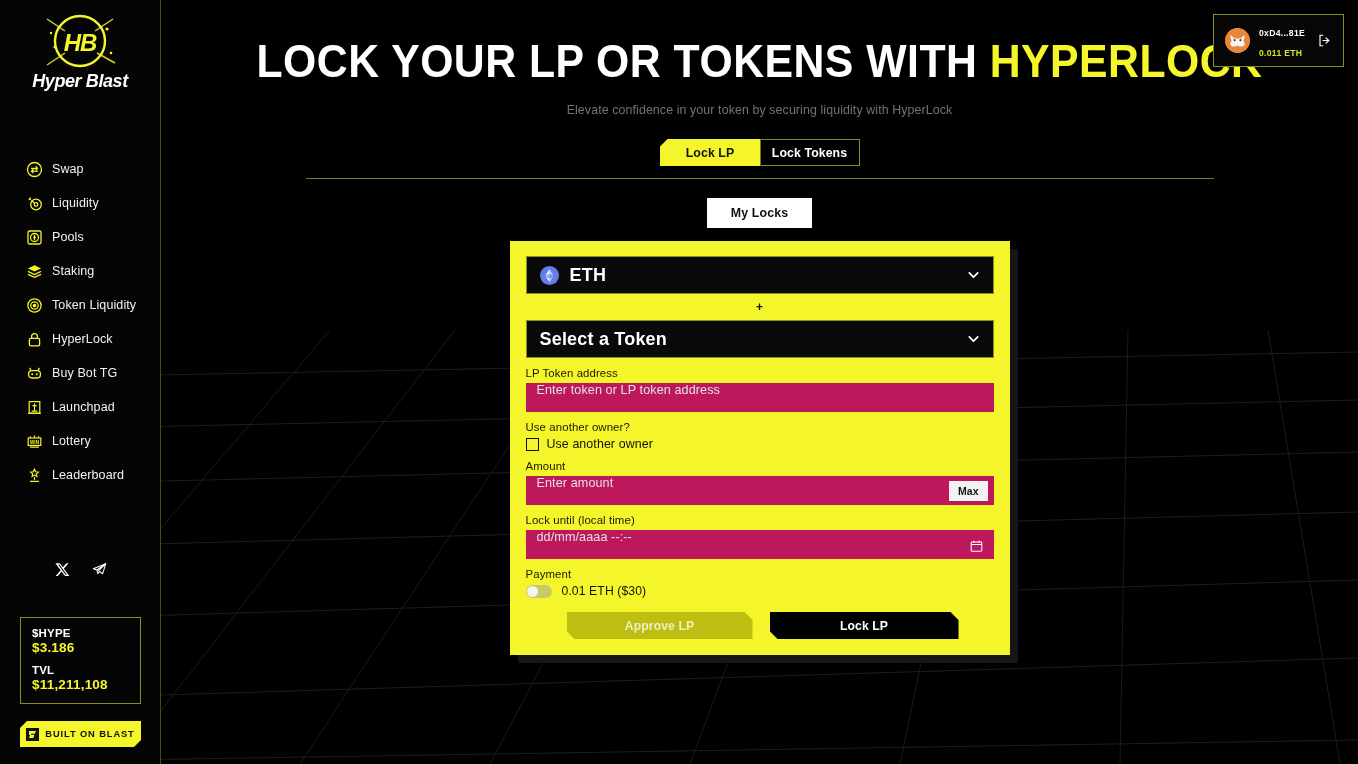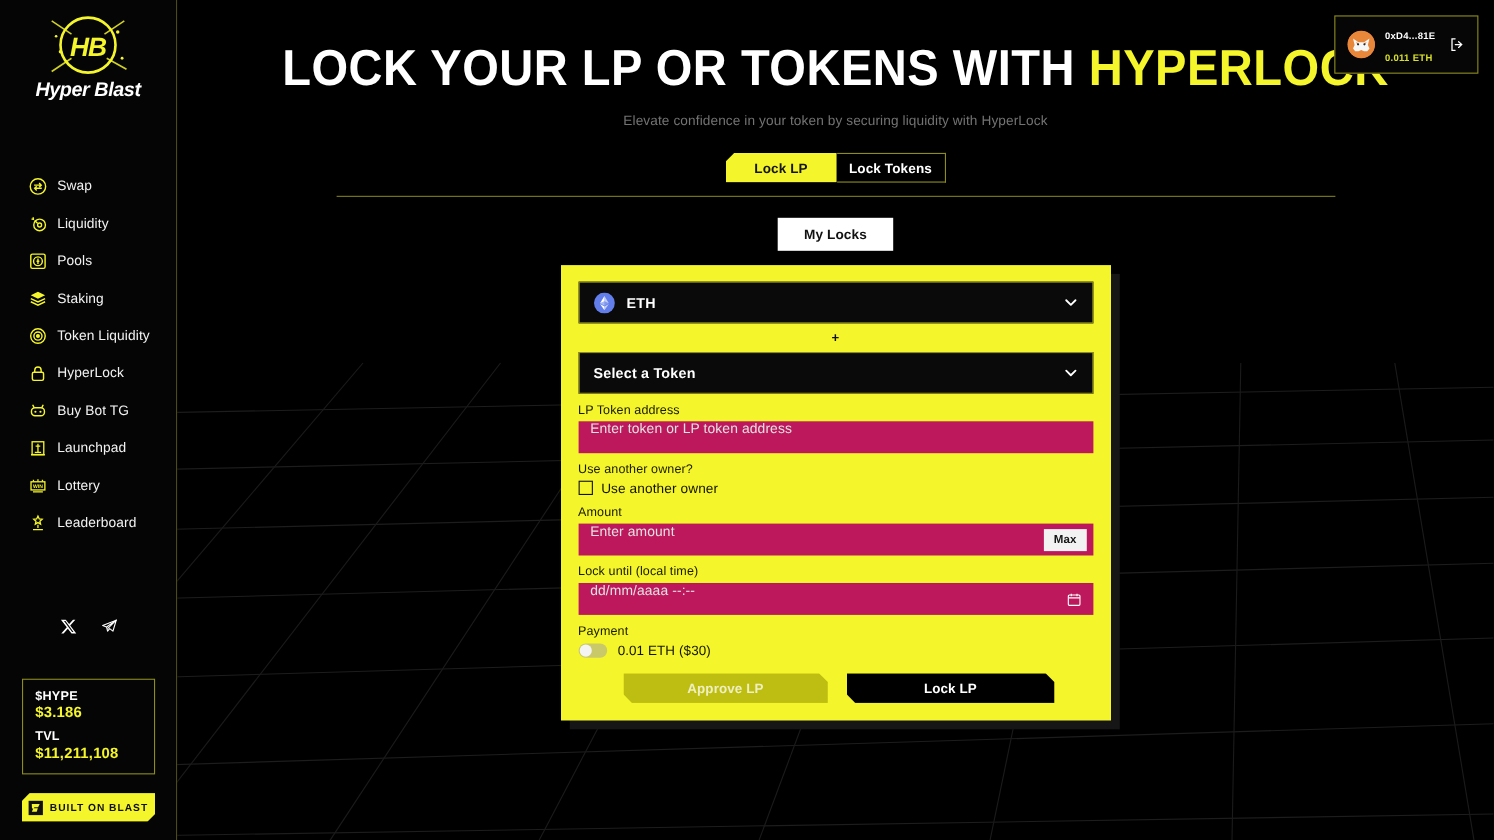--- a/index.html
+++ b/index.html
@@ -104,40 +104,40 @@
   .card::after {
     content:""; position:absolute; left:8px; top:8px; width:500px; height:100%;
     background:#161616; z-index:-1;
   }
 
   .sel {
     position:relative; height:38px; background:#0a0a0a; border:1px solid #8d8d1e;
     display:flex; align-items:center; padding:0 13px; cursor:pointer;
   }
   .sel .coin { width:19px; height:19px; margin-right:11px; flex:0 0 19px; }
-  .sel .name { color:#fff; font-size:13px; font-weight:700; letter-spacing:.2px; }
+  .sel .name { color:#fff; font-size:18px; font-weight:700; letter-spacing:.2px; }
   .sel .chev { position:absolute; right:12px; top:50%; transform:translateY(-50%); width:15px; height:15px; }
 
   .plus { text-align:center; color:#111; font-size:12px; font-weight:700; line-height:1; padding:7px 0 7px 0; }
 
   .flabel { color:#1a1a00; font-size:11.4px; margin:9px 0 4px 0; letter-spacing:.1px; }
 
   .tinput {
     position:relative; height:29px; background:#be185d;
     display:flex; padding:0 11px;
   }
   .tinput .ph { color:#e2e2e2; font-size:12.6px; letter-spacing:.1px; }
   .tinput .maxbtn {
     position:absolute; right:6px; top:50%; transform:translateY(-50%);
     background:#f2f2f2; color:#141414; font-size:10.5px; font-weight:700;
     padding:4px 9px; cursor:pointer;
   }
   .tinput .calico { position:absolute; right:11px; top:50%; transform:translateY(-50%); width:13px; height:13px; }
 
-  .cbrow { display:flex; align-items:flex-start; gap:8px; margin-top:3px; }
+  .cbrow { display:flex; align-items:flex-end; gap:8px; margin-top:3px; }
   .cbox { width:13px; height:13px; border:1.6px solid #111; background:#f5f52b; cursor:pointer; }
   .cbrow .cl { color:#141400; font-size:12.4px; letter-spacing:.1px; }
 
   .togrow { display:flex; align-items:center; gap:10px; margin-top:4px; }
   .toggle { width:26px; height:13px; border-radius:7px; background:#c9c96a; position:relative; cursor:pointer; }
   .toggle .knob { position:absolute; left:1px; top:1px; width:11px; height:11px; border-radius:50%; background:#f4f4f4; }
   .togrow .tl { color:#141400; font-size:12.2px; font-weight:500; letter-spacing:.1px; }
 
   .actions { display:flex; gap:17px; margin-top:14px; padding-left:41px; }
   .abtn {

